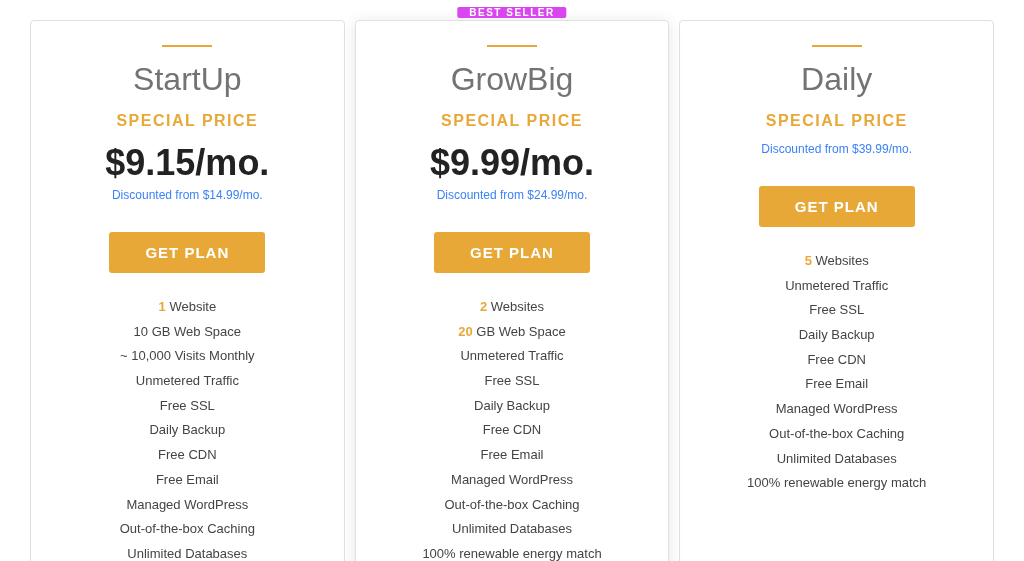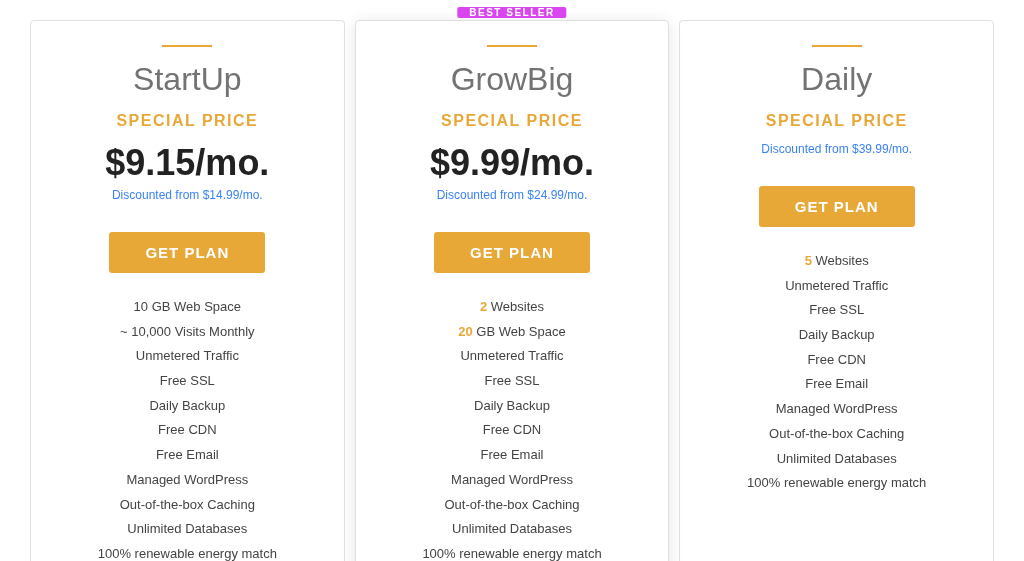--- a/index.html
+++ b/index.html
@@ -116,20 +116,21 @@
     .features-list .bold {
       font-weight: 400;
       margin-top: 46px;
     }
   </style>
 </head>
 <body>
 
 <div class="pricing-wrapper">
 <div class="plan-card"><div class="plan-divider"></div><div class="plan-name">StartUp</div><div class="special-price-label">SPECIAL PRICE</div><div class="plan-price">$9.15/mo.</div><div class="plan-discount">Discounted from $14.99/mo.</div><button class="get-plan-btn">GET PLAN</button><ul class="features-list">
+        <li><span class="highlight">1</span> <span>Website</span></li>
         <li><span>10</span> <span>GB Web Space</span></li>
         <li><span>~ 10,000</span> <span>Visits Monthly</span></li>
         <li><span class="bold">Unmetered</span> <span>Traffic</span></li>
         <li><span class="bold">Free</span> <span>SSL</span></li>
         <li><span>Daily Backup</span></li>
         <li><span class="bold">Free</span> <span>CDN</span></li>
         <li><span class="bold">Free</span> <span>Email</span></li>
         <li><span class="bold">Managed</span> <span>WordPress</span></li>
         <li><span class="bold">Out-of-the-box</span> <span>Caching</span></li>
         <li><span class="bold">Unlimited</span> <span>Databases</span></li>

